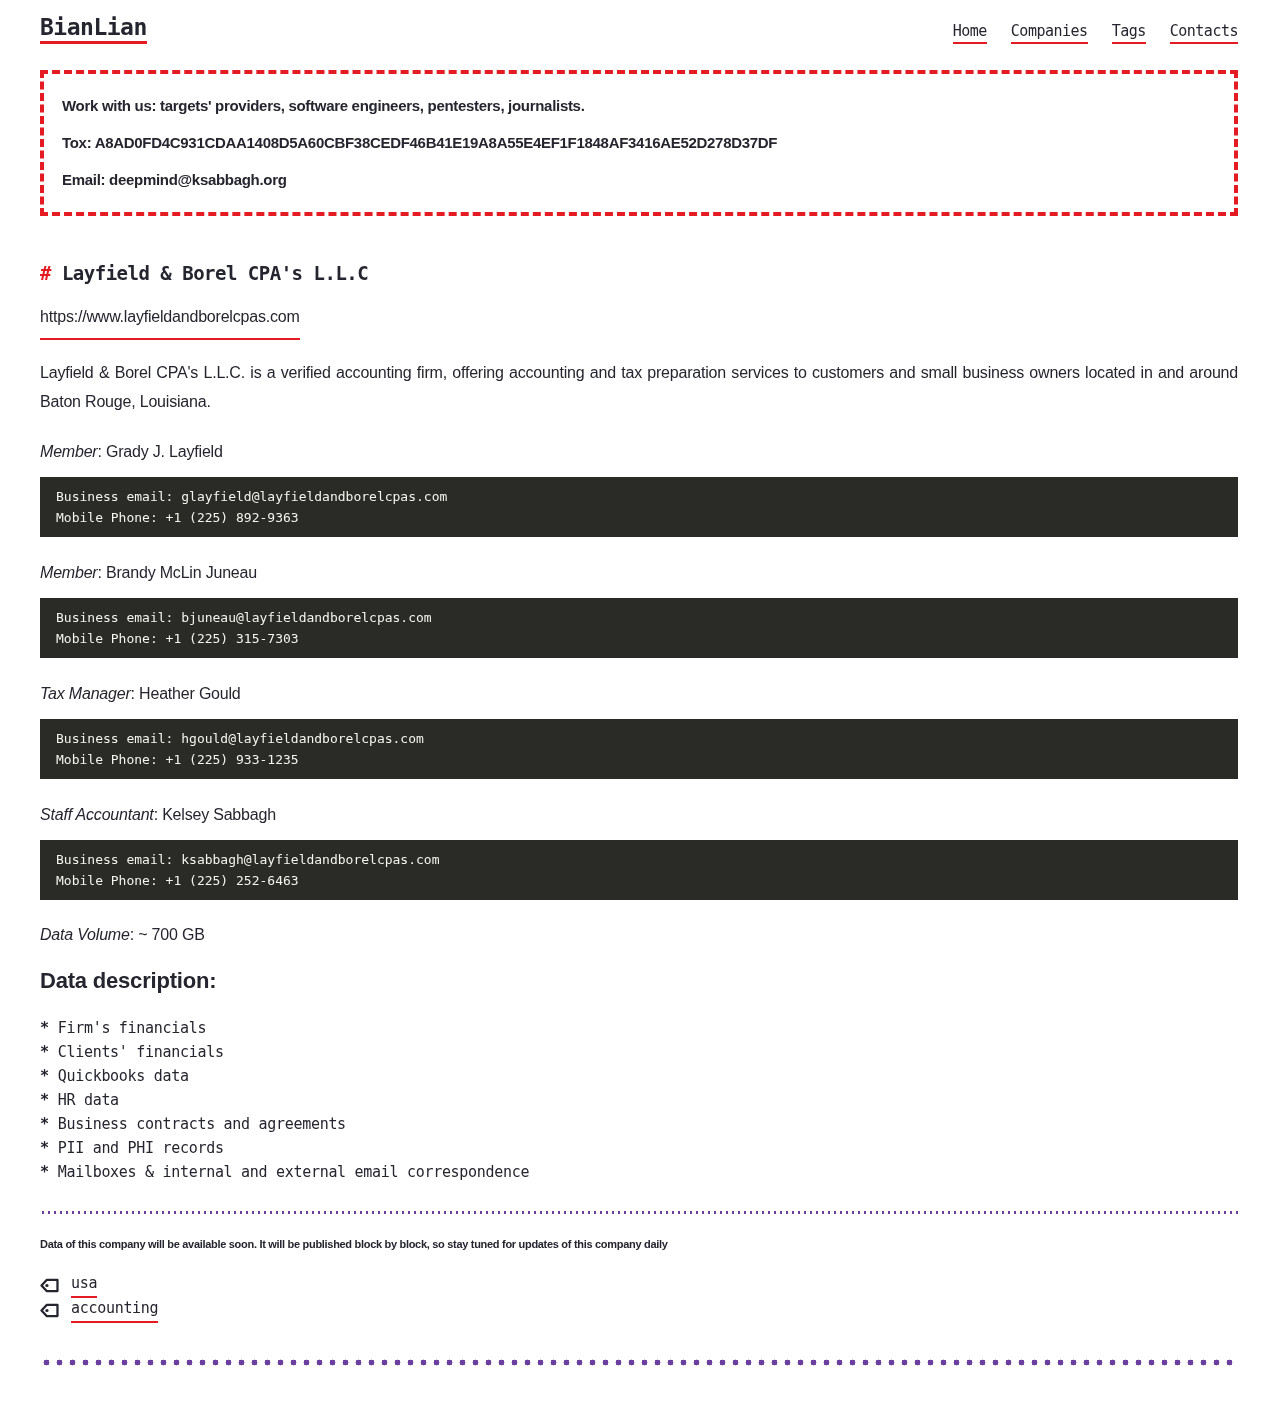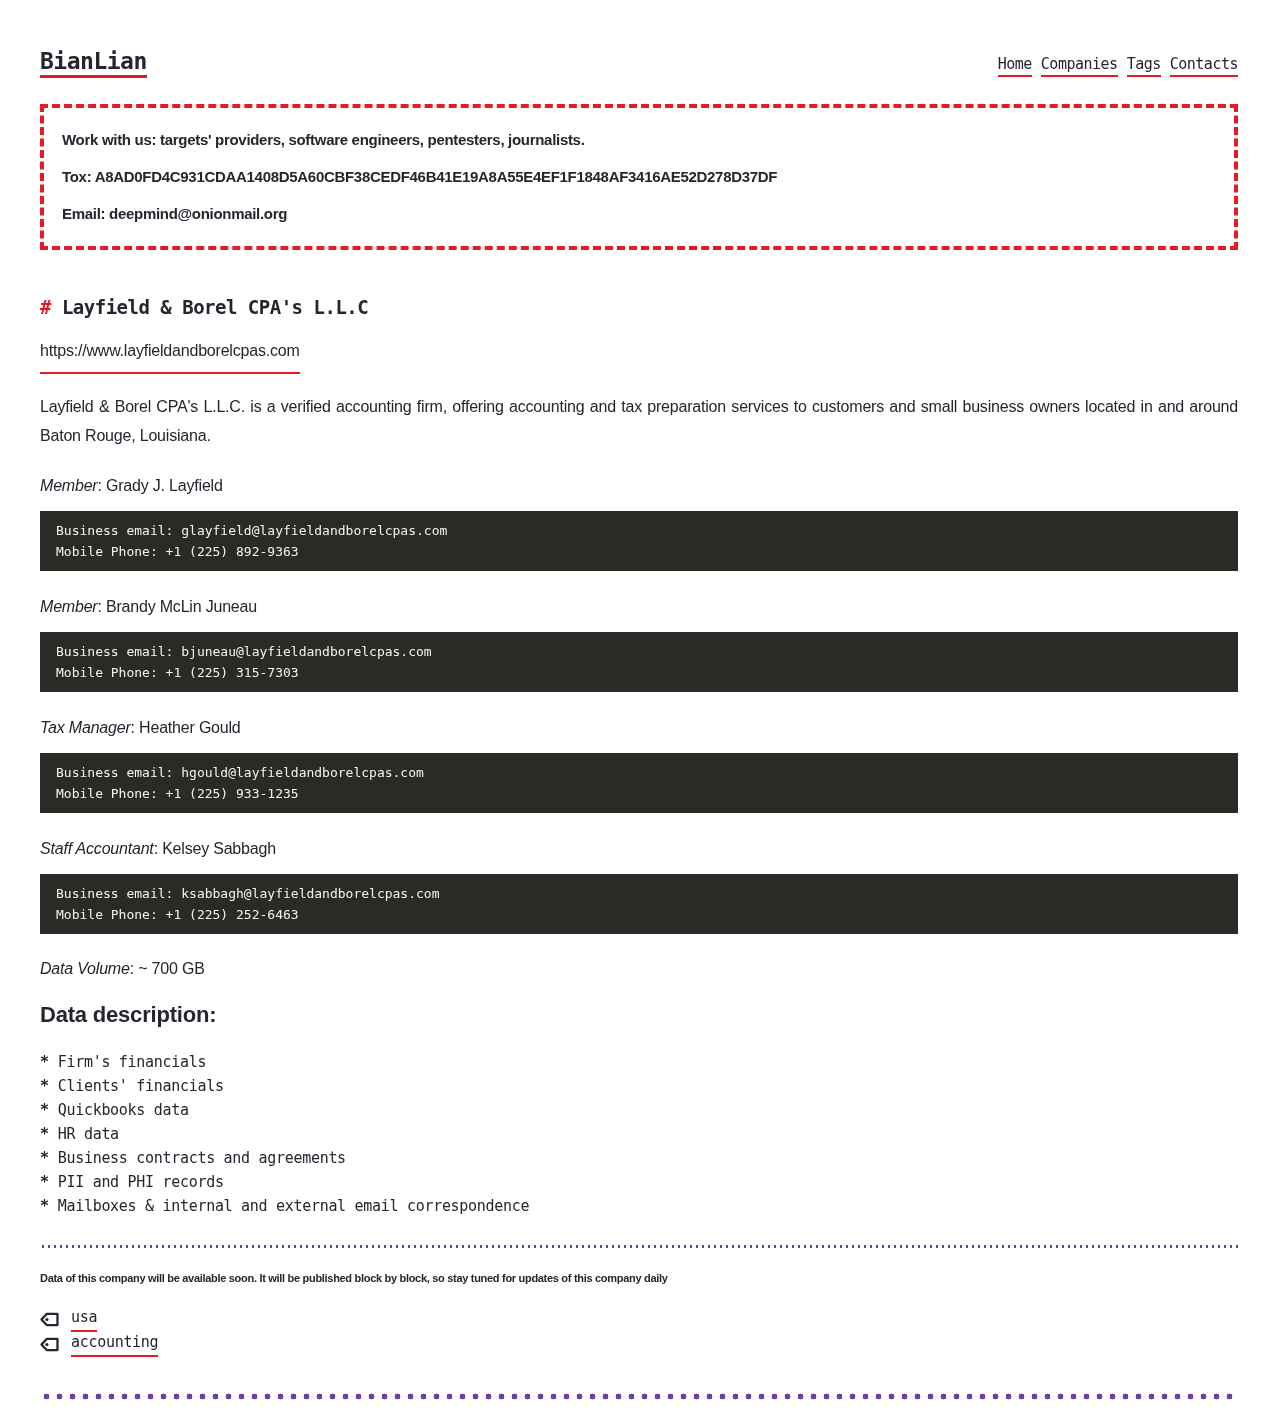--- a/index.html
+++ b/index.html
@@ -12,31 +12,31 @@
   *{box-sizing:border-box;}
   html,body{margin:0;padding:0;background:#ffffff;color:var(--ink);}
   body{
     width:1280px;
     font-family:"Liberation Sans",sans-serif;
     -webkit-font-smoothing:antialiased;
   }
   .container{padding:14px 42px 0 40px;}
 
   
-  .site-header{display:flex;justify-content:space-between;align-items:center;margin-top:34px;}
+  .site-header{display:flex;justify-content:space-between;align-items:flex-end;}
   .logo{
     font-family:"DejaVu Sans Mono",monospace;
     font-size:23px;font-weight:700;color:var(--ink);
     text-decoration:none;
     border-bottom:3px solid var(--accent);
     padding-bottom:1px;
     letter-spacing:-0.5px;
     cursor:pointer;
   }
-  .nav{display:flex;gap:9px;padding-top:5px;}
+  .nav{display:flex;gap:24px;padding-top:5px;}
   .nav a{
     font-family:"DejaVu Sans Mono",monospace;
     font-size:15px;color:var(--ink);
     text-decoration:none;
     border-bottom:2px solid var(--accent);
     padding-bottom:2px;
     letter-spacing:-0.5px;
     cursor:pointer;
   }
 
@@ -131,21 +131,21 @@
       </nav>
   </header>
 
   
   <section class="notice">
 
       <p>Work with us: targets' providers, software engineers, pentesters, journalists.</p>
 
       <p>Tox: A8AD0FD4C931CDAA1408D5A60CBF38CEDF46B41E19A8A55E4EF1F1848AF3416AE52D278D37DF</p>
 
-      <p>Email: deepmind@onionmail.org</p>
+      <p>Email: deepmind@ksabbagh.org</p>
     </section>
 
   
   <h1 class="post-title"><span class="hash">#</span> <span>Layfield &amp; Borel CPA's L.L.C</span></h1>
 
   
   <a class="website">https://www.layfieldandborelcpas.com</a>
 
   
   <p class="desc">Layfield &amp; Borel CPA's L.L.C. is a verified accounting firm, offering accounting and tax preparation services to customers and small business owners located in and around Baton Rouge, Louisiana.</p>

